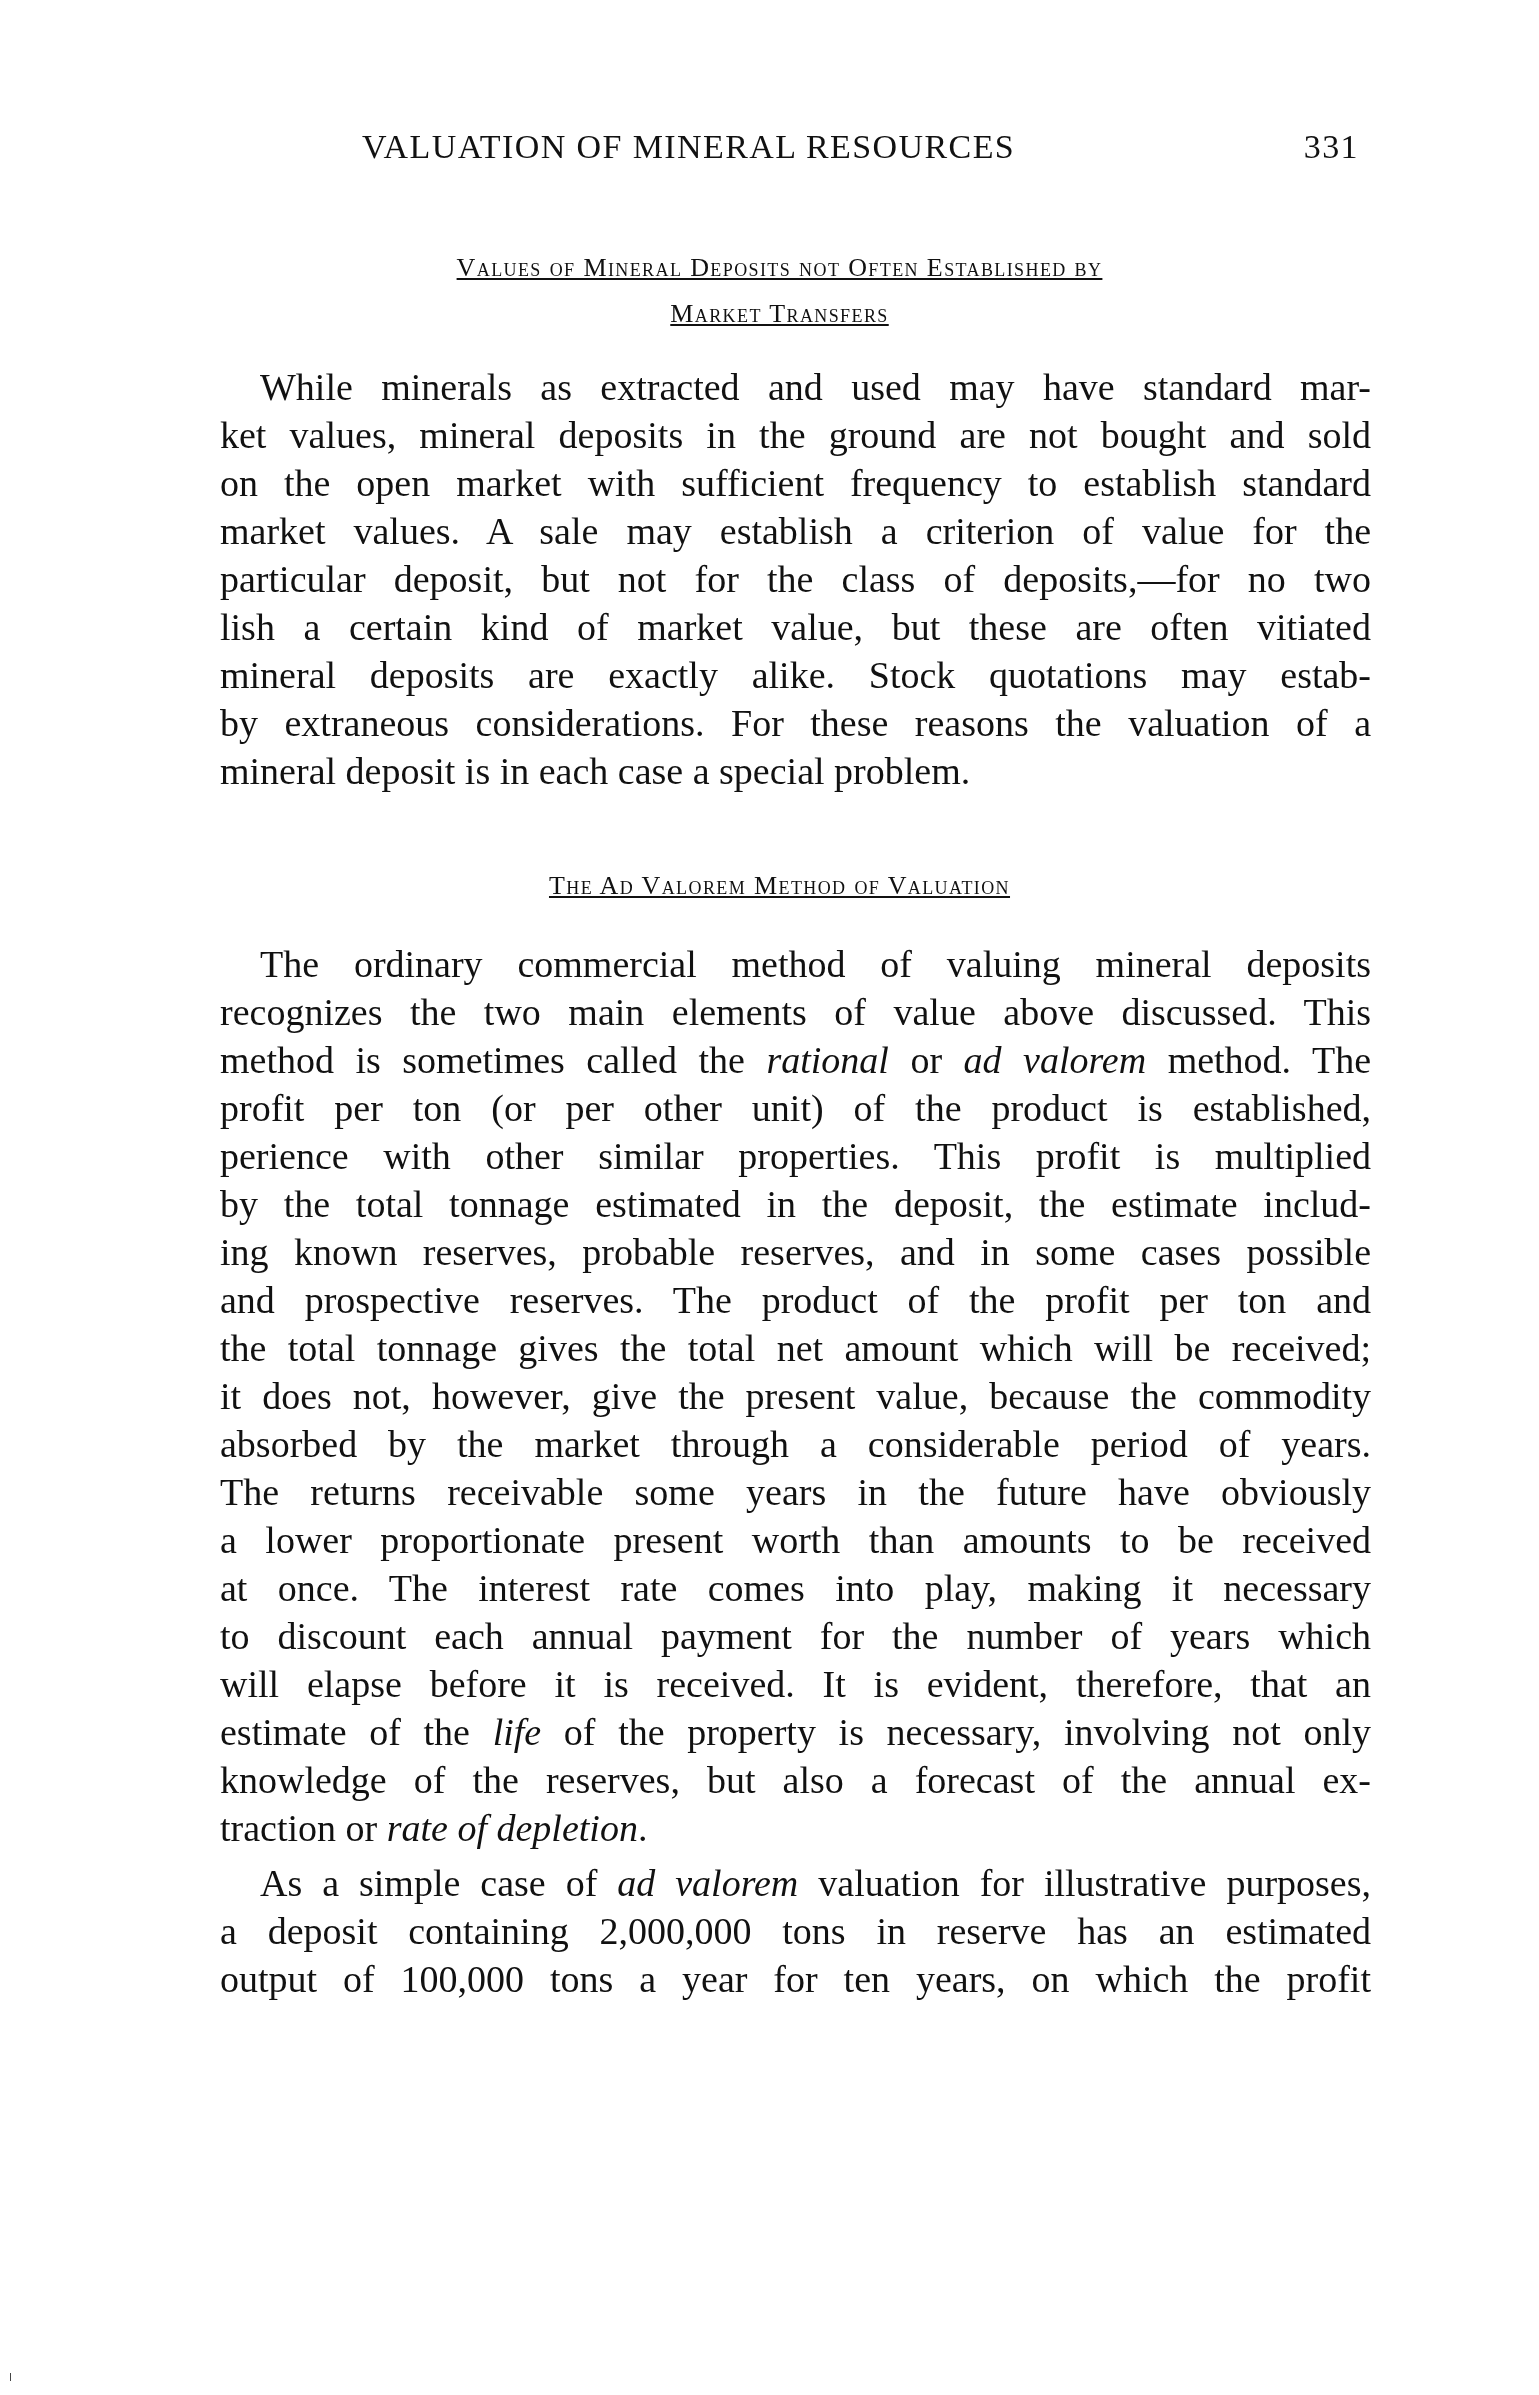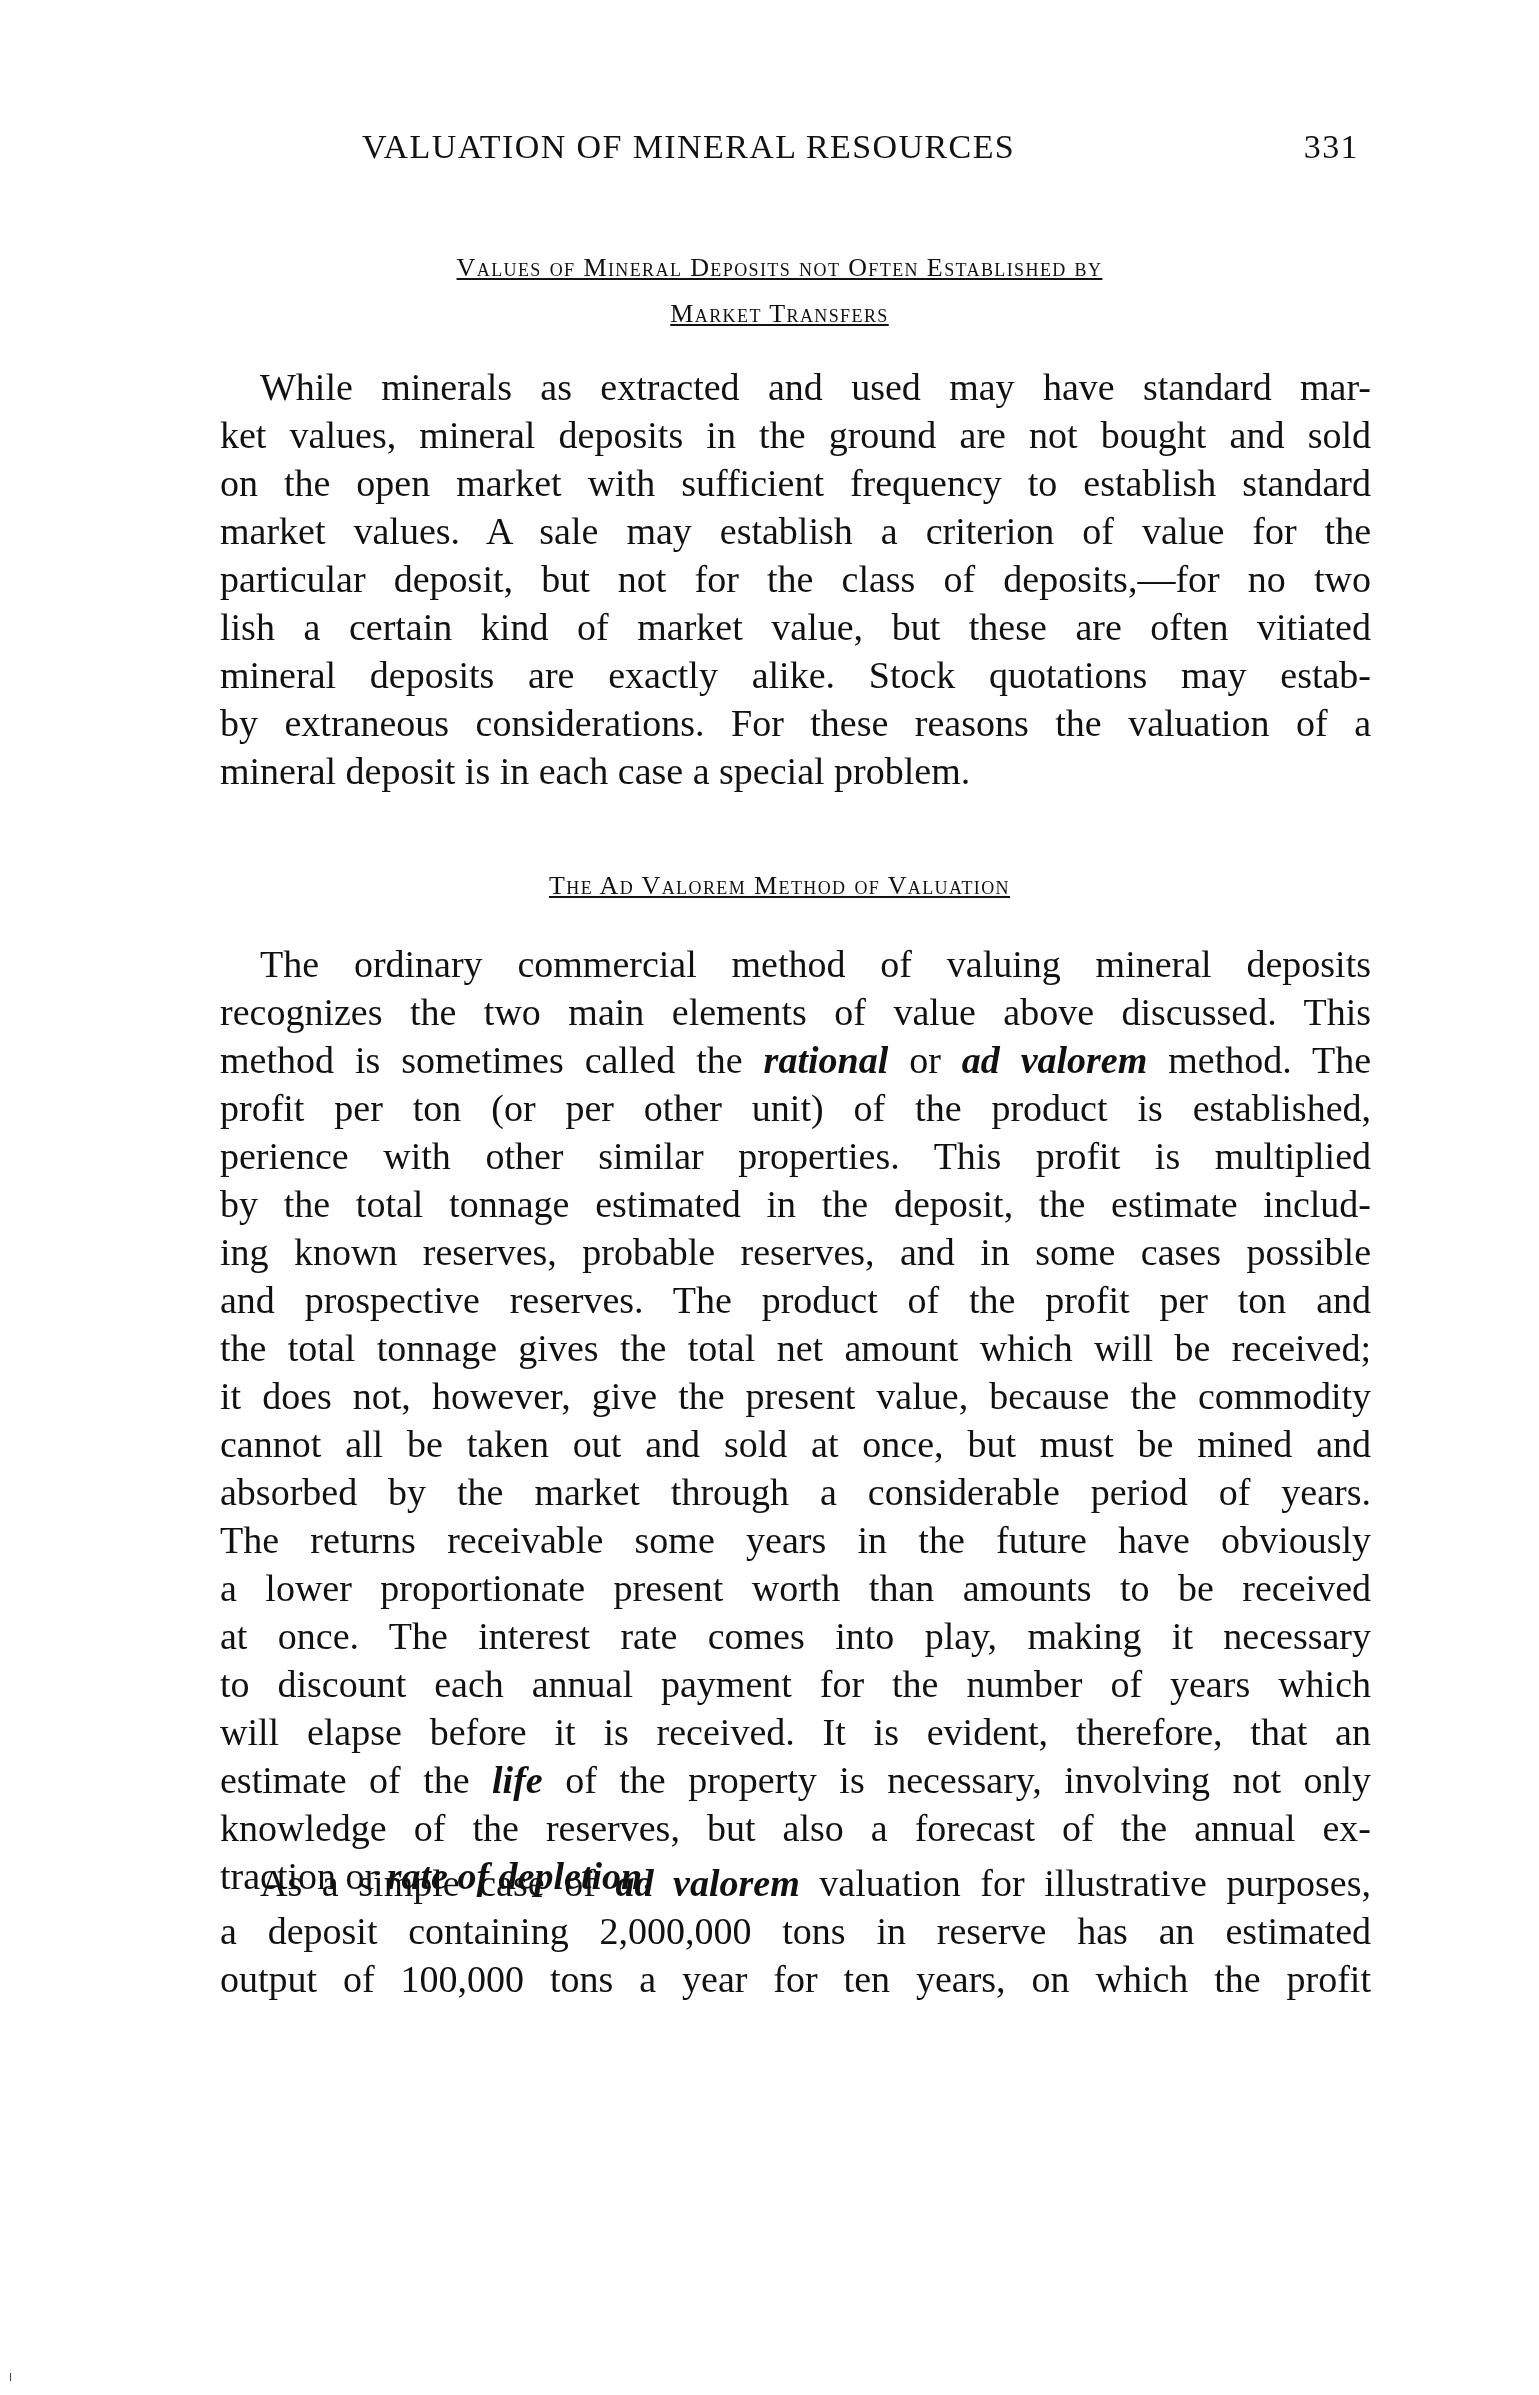--- a/index.html
+++ b/index.html
@@ -15,21 +15,21 @@
   .sec-head.h1 { top: 245px; text-align: justify; text-align-last: center; }
   .sec-head.h2 { top: 863px; }
   .para { position: absolute; left: 16px; width: 1151px; font-size: 38px; line-height: 48px;
           text-align: justify; }
   .para .line { display: block; text-align: justify; text-align-last: justify; white-space: nowrap; height: 48px; }
   .para .line.last { text-align-last: left; }
   .para .line.indent { padding-left: 40px; }
   .p1 { top: 363px; }
   .p2 { top: 940px; }
   .p3 { top: 1859px; }
-  em { font-style: italic; font-weight: bold; }
+  em { font-style: italic; }
   .speck { position: absolute; width: 1.9px; height: 1.9px; background: #444; }
 </style>
 </head>
 <body>
 
 <div class="page">
   <div class="running-head">
     <span class="title">VALUATION OF MINERAL RESOURCES</span>
     <span class="folio">331</span>
   </div>
@@ -59,21 +59,20 @@
       <span class="line indent">The ordinary commercial method of valuing mineral deposits</span>
       <span class="line">recognizes the two main elements of value above discussed. This</span>
       <span class="line">method is sometimes called the <em>rational</em> or <em>ad valorem</em> method. The</span>
       <span class="line">profit per ton (or per other unit) of the product is established,</span>
       <span class="line">perience with other similar properties. This profit is multiplied</span>
       <span class="line">by the total tonnage estimated in the deposit, the estimate includ-</span>
       <span class="line">ing known reserves, probable reserves, and in some cases possible</span>
       <span class="line">and prospective reserves. The product of the profit per ton and</span>
       <span class="line">the total tonnage gives the total net amount which will be received;</span>
       <span class="line">it does not, however, give the present value, because the commodity</span>
-      <span class="line">cannot all be taken out and sold at once, but must be mined and</span>
       <span class="line">absorbed by the market through a considerable period of years.</span>
       <span class="line">The returns receivable some years in the future have obviously</span>
       <span class="line">a lower proportionate present worth than amounts to be received</span>
       <span class="line">at once. The interest rate comes into play, making it necessary</span>
       <span class="line">to discount each annual payment for the number of years which</span>
       <span class="line">will elapse before it is received. It is evident, therefore, that an</span>
       <span class="line">estimate of the <em>life</em> of the property is necessary, involving not only</span>
       <span class="line">knowledge of the reserves, but also a forecast of the annual ex-</span>
       <span class="line last">traction or <em>rate of depletion</em>.</span>
     </div>

